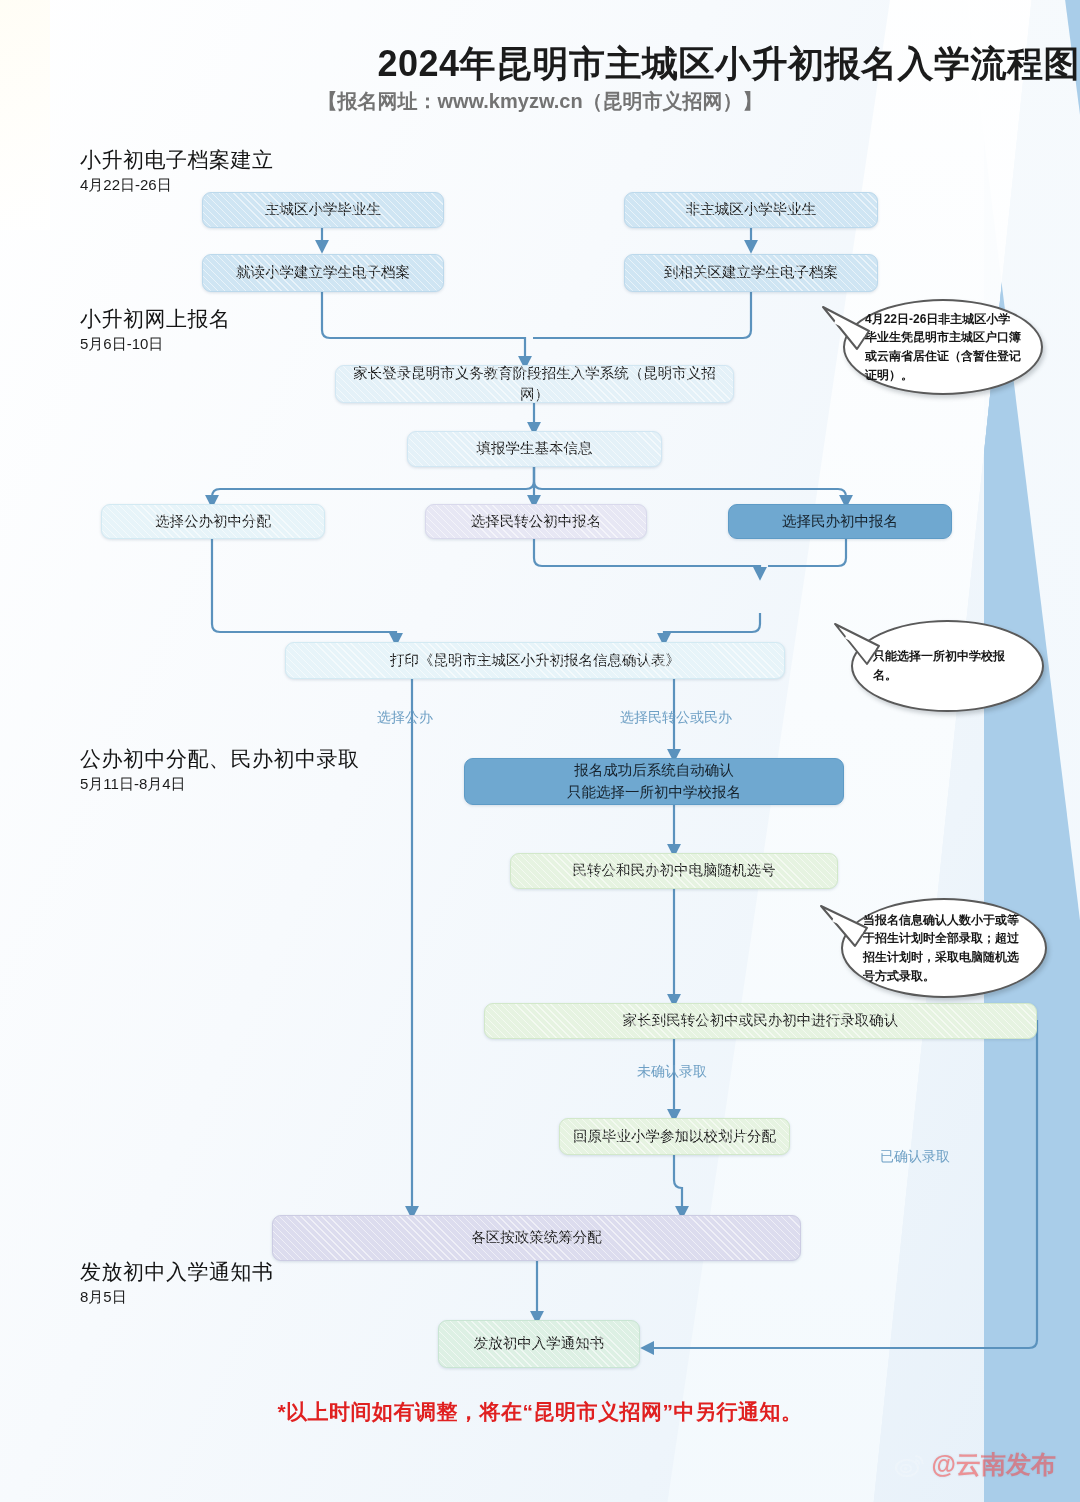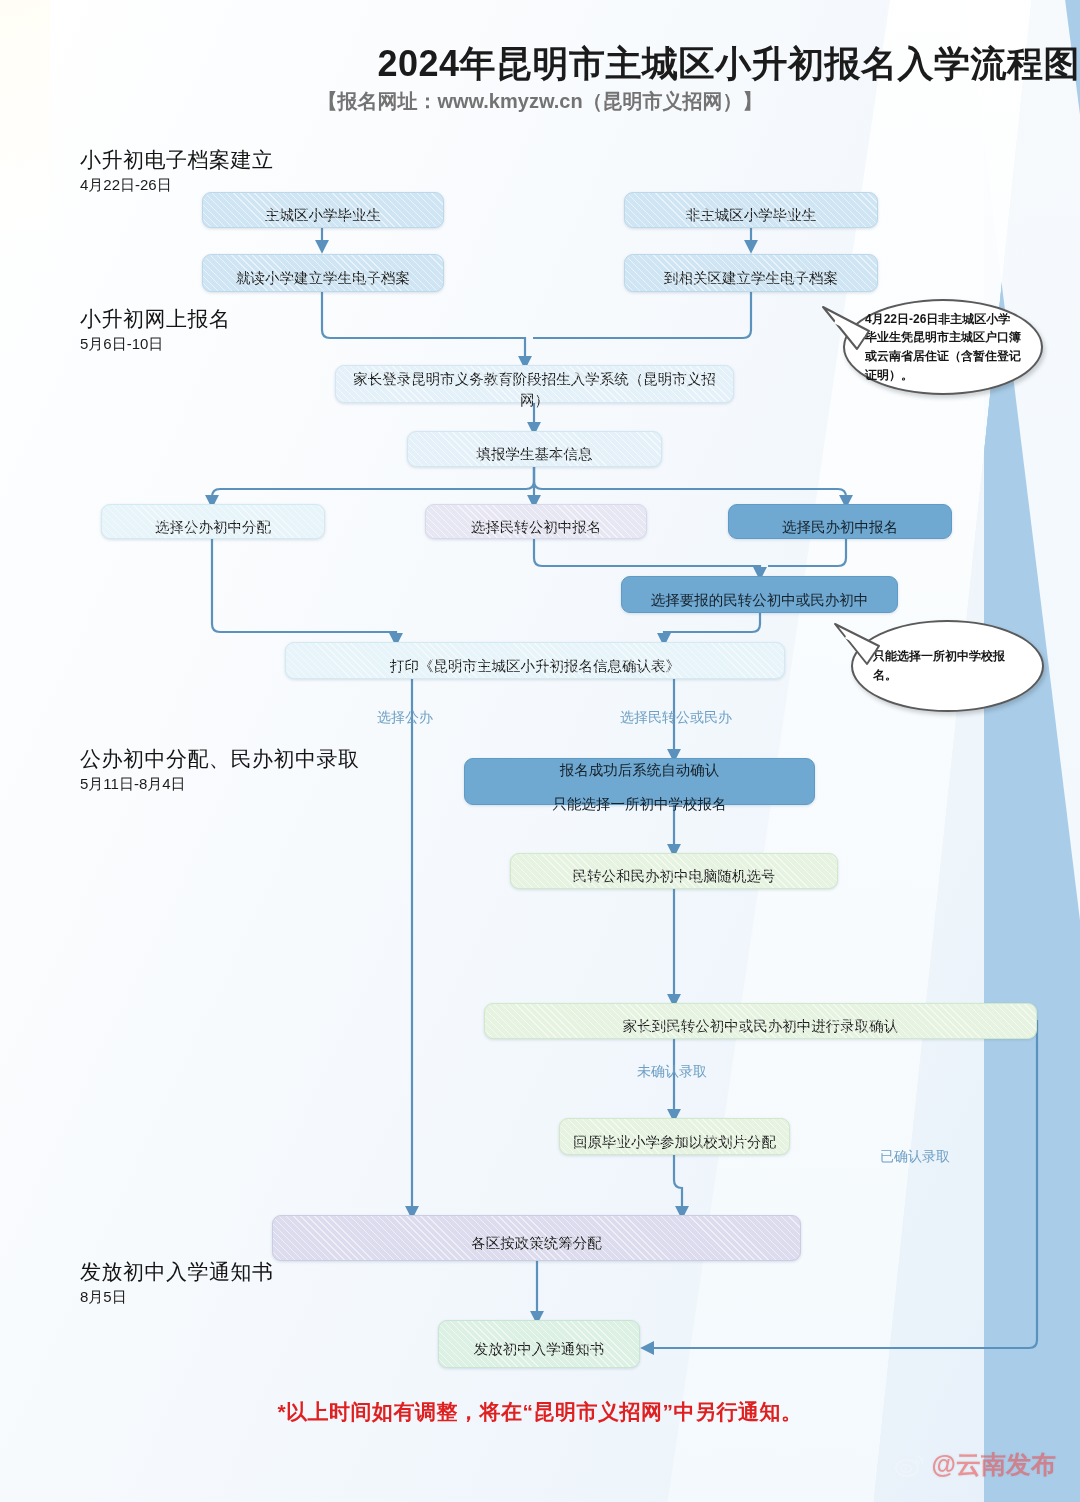--- a/index.html
+++ b/index.html
@@ -32,21 +32,21 @@
 
   
   .phase{position:absolute;margin-left:28px;}
   .phase .pname{font-size:21px;color:#141414;font-weight:500;letter-spacing:.5px;white-space:nowrap;}
   .phase .pdate{font-size:15px;color:#1a1a1a;margin-top:2px;white-space:nowrap;}
 
   
   .node{position:absolute;border-radius:9px;display:flex;align-items:center;justify-content:center;
     text-align:center;font-size:14.5px;color:#1d1d1d;line-height:1.45;
     box-shadow:0 1px 3px rgba(80,110,140,.20);box-sizing:border-box;}
-  .node span{display:block;padding:0 10px;margin-top:12px;}
+  .node span{display:block;padding:0 10px;}
 
   
   .hatch::before{content:"";position:absolute;inset:0;border-radius:9px;pointer-events:none;
     background-image:repeating-linear-gradient(45deg,rgba(255,255,255,.55) 0 1px,rgba(255,255,255,0) 1px 5px);}
 
   .n-blue{background:#cfe5f3;border:1px solid #bcd9ec;}
   .n-paleblue{background:#e4f1f8;border:1px solid #d2e7f3;}
   .n-iceblue{background:#e7f4f9;border:1px solid #d3eaf3;}
   .n-darkblue{background:#6fa8d0;border:1px solid #5e9bc6;color:#15212b;}
   .n-lav{background:#e7e7f4;border:1px solid #d9d9ec;}
@@ -186,29 +186,26 @@
   </div>
 
   <div class="node n-lav hatch" style="left:425px;top:504px;width:222px;height:35px;">
     <span>选择民转公初中报名</span>
   </div>
 
   <div class="node n-darkblue" style="left:728px;top:504px;width:224px;height:35px;">
     <span>选择民办初中报名</span>
   </div>
 
-  <div class="node n-darkblue" style="left:621px;top:576px;width:277px;height:37px;">
-    <span>选择要报的民转公初中或民办初中</span>
-  </div>
 
   <div class="node n-iceblue hatch" style="left:285px;top:642px;width:500px;height:37px;">
     <span>打印《昆明市主城区小升初报名信息确认表》</span>
   </div>
 
-  <div class="node n-darkblue" style="left:464px;top:758px;width:351px;height:47px;flex-direction:column;">
+  <div class="node n-darkblue" style="left:464px;top:758px;width:380px;height:47px;flex-direction:column;">
     <span>报名成功后系统自动确认</span>
     <span>只能选择一所初中学校报名</span>
   </div>
 
   <div class="node n-green hatch" style="left:510px;top:853px;width:328px;height:36px;">
     <span>民转公和民办初中电脑随机选号</span>
   </div>
 
   <div class="node n-green hatch" style="left:484px;top:1003px;width:553px;height:36px;">
     <span>家长到民转公初中或民办初中进行录取确认</span>
@@ -242,20 +239,28 @@
 
   <div class="callout" style="left:851px;top:620px;width:193px;height:92px;">
     <div class="bubble"></div>
     <div class="ctext">只能选择一所初中学校报名。</div>
     <svg class="tail" style="left:-18px;top:2px;width:60px;height:52px;" viewBox="0 0 60 52">
       <path d="M2,2 L46,24 L34,42 Z" fill="#ffffff" stroke="#5a5a5a" stroke-width="2" stroke-linejoin="round"></path>
       <path d="M13,14 L42,28" stroke="#ffffff" stroke-width="5"></path>
     </svg>
   </div>
 
+  <div class="callout" style="left:841px;top:898px;width:206px;height:100px;">
+    <div class="bubble"></div>
+    <div class="ctext">当报名信息确认人数小于或等于招生计划时全部录取；超过招生计划时，采取电脑随机选号方式录取。</div>
+    <svg class="tail" style="left:-22px;top:4px;width:62px;height:54px;" viewBox="0 0 62 54">
+      <path d="M2,4 L48,26 L36,44 Z" fill="#ffffff" stroke="#5a5a5a" stroke-width="2" stroke-linejoin="round"></path>
+      <path d="M14,17 L44,30" stroke="#ffffff" stroke-width="5"></path>
+    </svg>
+  </div>
 
   <div class="footnote">*以上时间如有调整，将在“昆明市义招网”中另行通知。</div>
 
   <div class="watermark">
     <svg width="30" height="26" viewBox="0 0 30 26">
       <ellipse cx="12" cy="16" rx="11" ry="8.2" fill="none" stroke="#f2f7fb" stroke-width="1.8"></ellipse>
       <ellipse cx="11" cy="16.5" rx="5.2" ry="3.8" fill="none" stroke="#f2f7fb" stroke-width="1.6"></ellipse>
       <circle cx="10.5" cy="16.5" r="1.5" fill="#f2f7fb"></circle>
       <path d="M21,4.2 a7.4,7.4 0 0 1 6.6,7.0" fill="none" stroke="#f2f7fb" stroke-width="1.8" stroke-linecap="round"></path>
       <path d="M21,8.4 a3.6,3.6 0 0 1 3.2,3.4" fill="none" stroke="#f2f7fb" stroke-width="1.8" stroke-linecap="round"></path>

